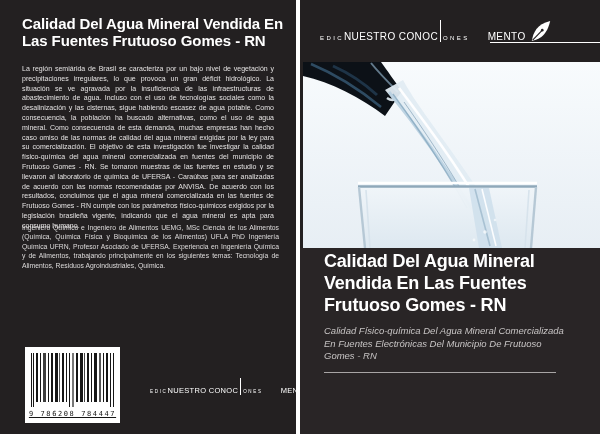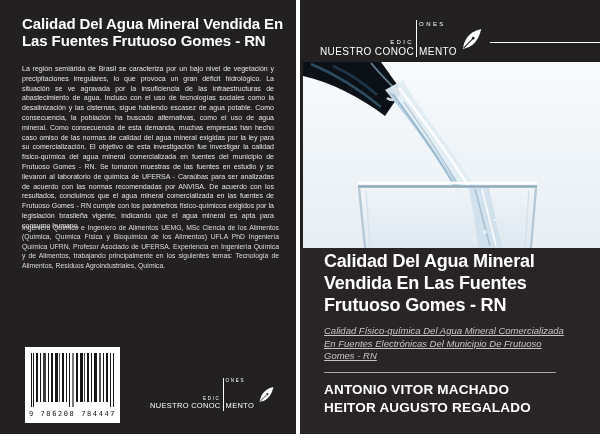--- a/index.html
+++ b/index.html
@@ -11,25 +11,25 @@
   .back-title{position:absolute;left:22px;top:15px;width:268px;font-size:15px;font-weight:bold;
               color:#ffffff;line-height:1.16;letter-spacing:-0.1px;}
   .synopsis{position:absolute;left:22px;top:64px;width:252px;font-size:7px;line-height:1.4;
             color:#e4e2e2;text-align:justify;}
   .bio{position:absolute;left:22px;top:223px;width:257px;font-size:6.8px;line-height:1.38;
        color:#dedcdc;text-align:justify;}
 
   .barcode-box{position:absolute;left:25px;top:347px;width:95px;height:76px;background:#ffffff;
                display:flex;flex-direction:column;align-items:center;justify-content:flex-start;padding-top:6px;box-sizing:border-box;}
   .barcode-digits{font-family:"DejaVu Sans Mono",monospace;font-size:7px;letter-spacing:1.6px;
-                  color:#141414;margin-top:1px;white-space:nowrap;}
+                  color:#141414;margin-top:1px;white-space:nowrap;text-decoration:underline;}
 
   
   .logo{display:flex;align-items:stretch;color:#fff;}
-  .logo-col{display:flex;flex-direction:column;justify-content:flex-end;}
+  .logo-col{display:flex;flex-direction:row;justify-content:flex-end;align-items:flex-end;}
   .logo-left{text-align:right;}
   .logo-right{text-align:left;gap:18px;}
   .logo-bar{width:1px;background:#fff;margin:0 2px;}
   .logo .l1{font-size:6px;letter-spacing:2.4px;line-height:8px;white-space:nowrap;}
   .logo .l2{font-size:10px;letter-spacing:0.4px;line-height:11px;white-space:nowrap;}
   .logo .pen{margin-left:5px;align-self:center;}
   .logo.sm .l1{font-size:4.5px;letter-spacing:1.7px;line-height:6px;}
   .logo.sm .l2{font-size:7.5px;letter-spacing:0.3px;line-height:8.5px;}
   .logo-small-wrap{position:absolute;left:150px;top:378px;}
 
@@ -37,21 +37,21 @@
   .spine-divider{position:absolute;left:296px;top:0;width:4px;height:434px;background:#ffffff;}
   .front{position:absolute;left:300px;top:0;width:300px;height:434px;background:#232021;}
   .logo-top-wrap{position:absolute;left:20px;top:20px;}
   .header-line{position:absolute;left:190px;right:0;top:42px;height:1px;background:#ffffff;}
 
   .water-art{position:absolute;left:3px;top:62px;width:297px;height:186px;}
 
   .title-box{position:absolute;left:0;top:248px;width:300px;height:186px;background:#292526;
              box-sizing:border-box;padding:3px 0 0 24px;}
   .front-title{width:254px;font-size:18px;font-weight:bold;color:#ffffff;line-height:1.22;letter-spacing:-0.2px;}
-  .front-subtitle{margin-top:8px;width:248px;font-style:italic;font-size:9.5px;color:#c7c4c4;line-height:1.35;text-decoration:underline;}
+  .front-subtitle{margin-top:8px;width:248px;font-style:italic;font-size:9.5px;color:#c7c4c4;line-height:1.35;}
   .rule{margin-top:9px;width:232px;height:1px;background:#a8a5a5;}
   .front-authors{margin-top:8px;font-size:13.5px;font-weight:bold;color:#ffffff;line-height:1.33;letter-spacing:0.2px;}
 
   .bottom-strip{position:absolute;left:0;top:434px;width:600px;height:6px;background:#ffffff;}
 </style>
 </head>
 <body>
 
 <div class="cover">
 
@@ -173,21 +173,17 @@
       <path d="M63,128 L67,186" stroke="#d7e3ec" stroke-width="1.6" fill="none"></path>
       <circle cx="182" cy="170" r="1.8" fill="#ffffff" opacity="0.7"></circle>
       <circle cx="192" cy="158" r="1.3" fill="#ffffff" opacity="0.6"></circle>
       <circle cx="171" cy="178" r="1.4" fill="#ffffff" opacity="0.6"></circle>
     </svg>
 
     <div class="title-box">
       <div class="front-title">Calidad Del Agua Mineral Vendida En Las Fuentes Frutuoso Gomes - RN</div>
       <div class="front-subtitle">Calidad Físico-química Del Agua Mineral Comercializada En Fuentes Electrónicas Del Municipio De Frutuoso Gomes - RN</div>
       <div class="rule"></div>
-      <div class="front-authors">
-        <div>ANTONIO VITOR MACHADO</div>
-        <div>HEITOR AUGUSTO REGALADO</div>
-      </div>
     </div>
   </div>
 
   <div class="bottom-strip"></div>
 </div>
 
 </body></html>

